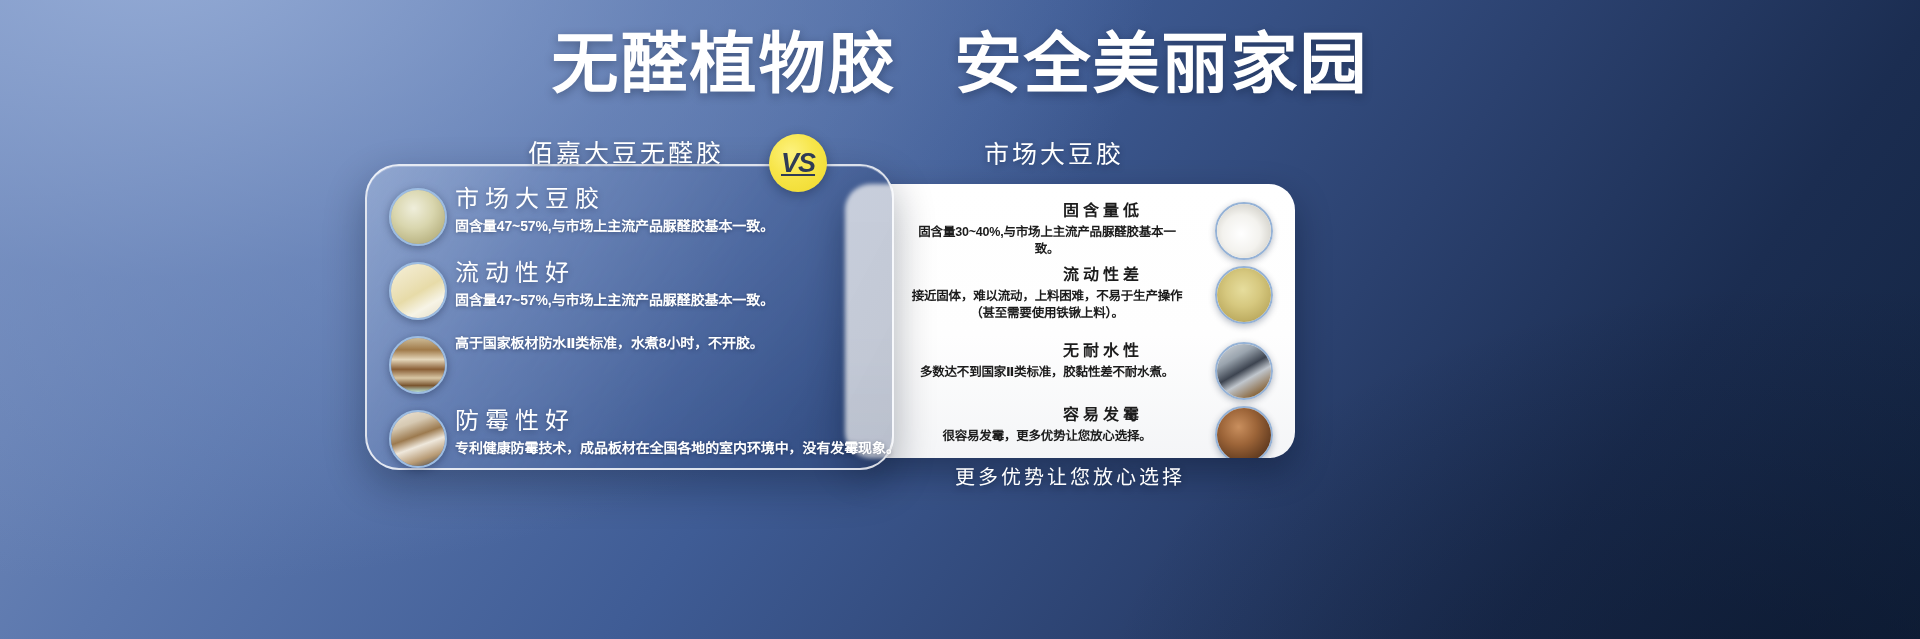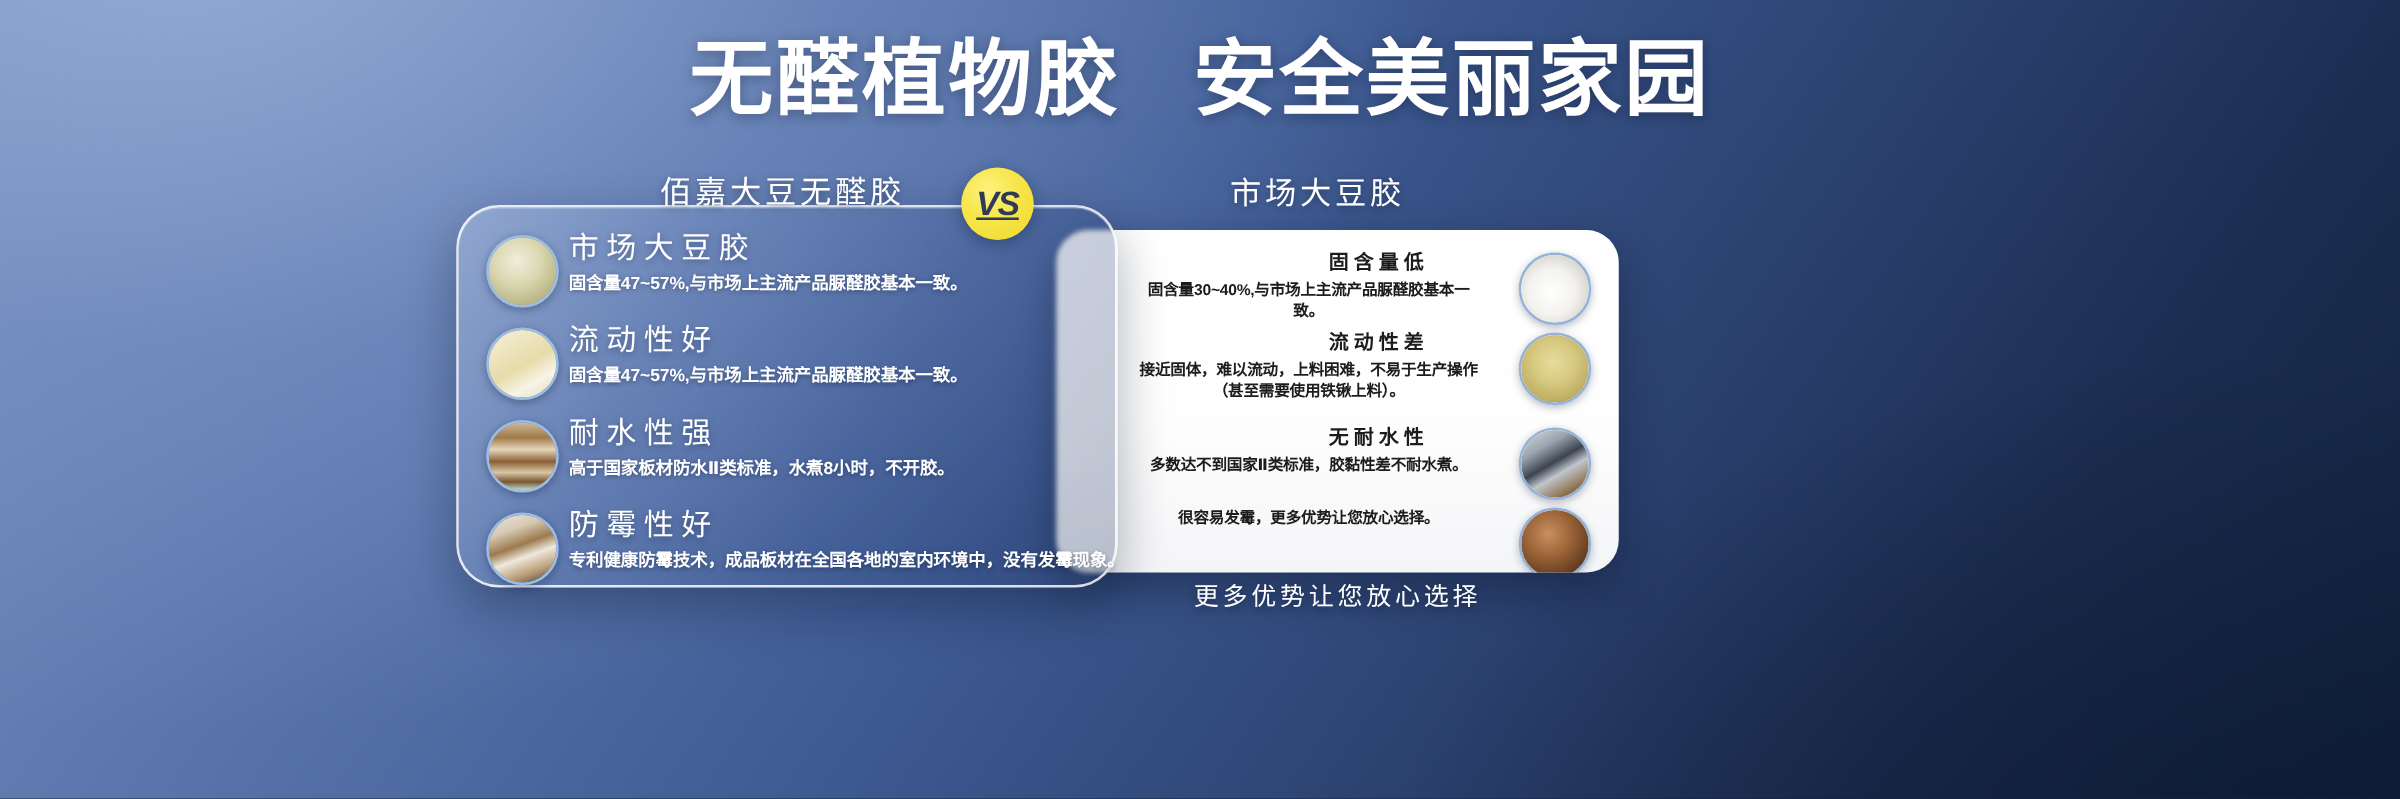--- a/index.html
+++ b/index.html
@@ -278,20 +278,21 @@
 
       <div class="r-item">
         <div class="r-title">无耐水性</div>
         <div class="r-desc">多数达不到国家Ⅱ类标准，胶黏性差不耐水煮。</div>
         <div class="r-thumb">
             <span class="ph ph-machine"></span>
           </div>
       </div>
 
       <div class="r-item">
+        <div class="r-title">容易发霉</div>
         <div class="r-desc">很容易发霉，更多优势让您放心选择。</div>
         <div class="r-thumb">
             <span class="ph ph-mold"></span>
           </div>
       </div>
 
     </div>
   </div>
 
   <div class="panel-left">
@@ -310,21 +311,20 @@
             <span class="ph ph-flow"></span>
           </div>
         <div class="l-title">流动性好</div>
         <div class="l-desc">固含量47~57%,与市场上主流产品脲醛胶基本一致。</div>
       </div>
 
       <div class="l-item">
         <div class="l-thumb">
             <span class="ph ph-wood"></span>
           </div>
-        <div class="l-title">耐水性强</div>
         <div class="l-desc">高于国家板材防水Ⅱ类标准，水煮8小时，不开胶。</div>
       </div>
 
       <div class="l-item">
         <div class="l-thumb">
             <span class="ph ph-board"></span>
           </div>
         <div class="l-title">防霉性好</div>
         <div class="l-desc">专利健康防霉技术，成品板材在全国各地的室内环境中，没有发霉现象。</div>
       </div>

